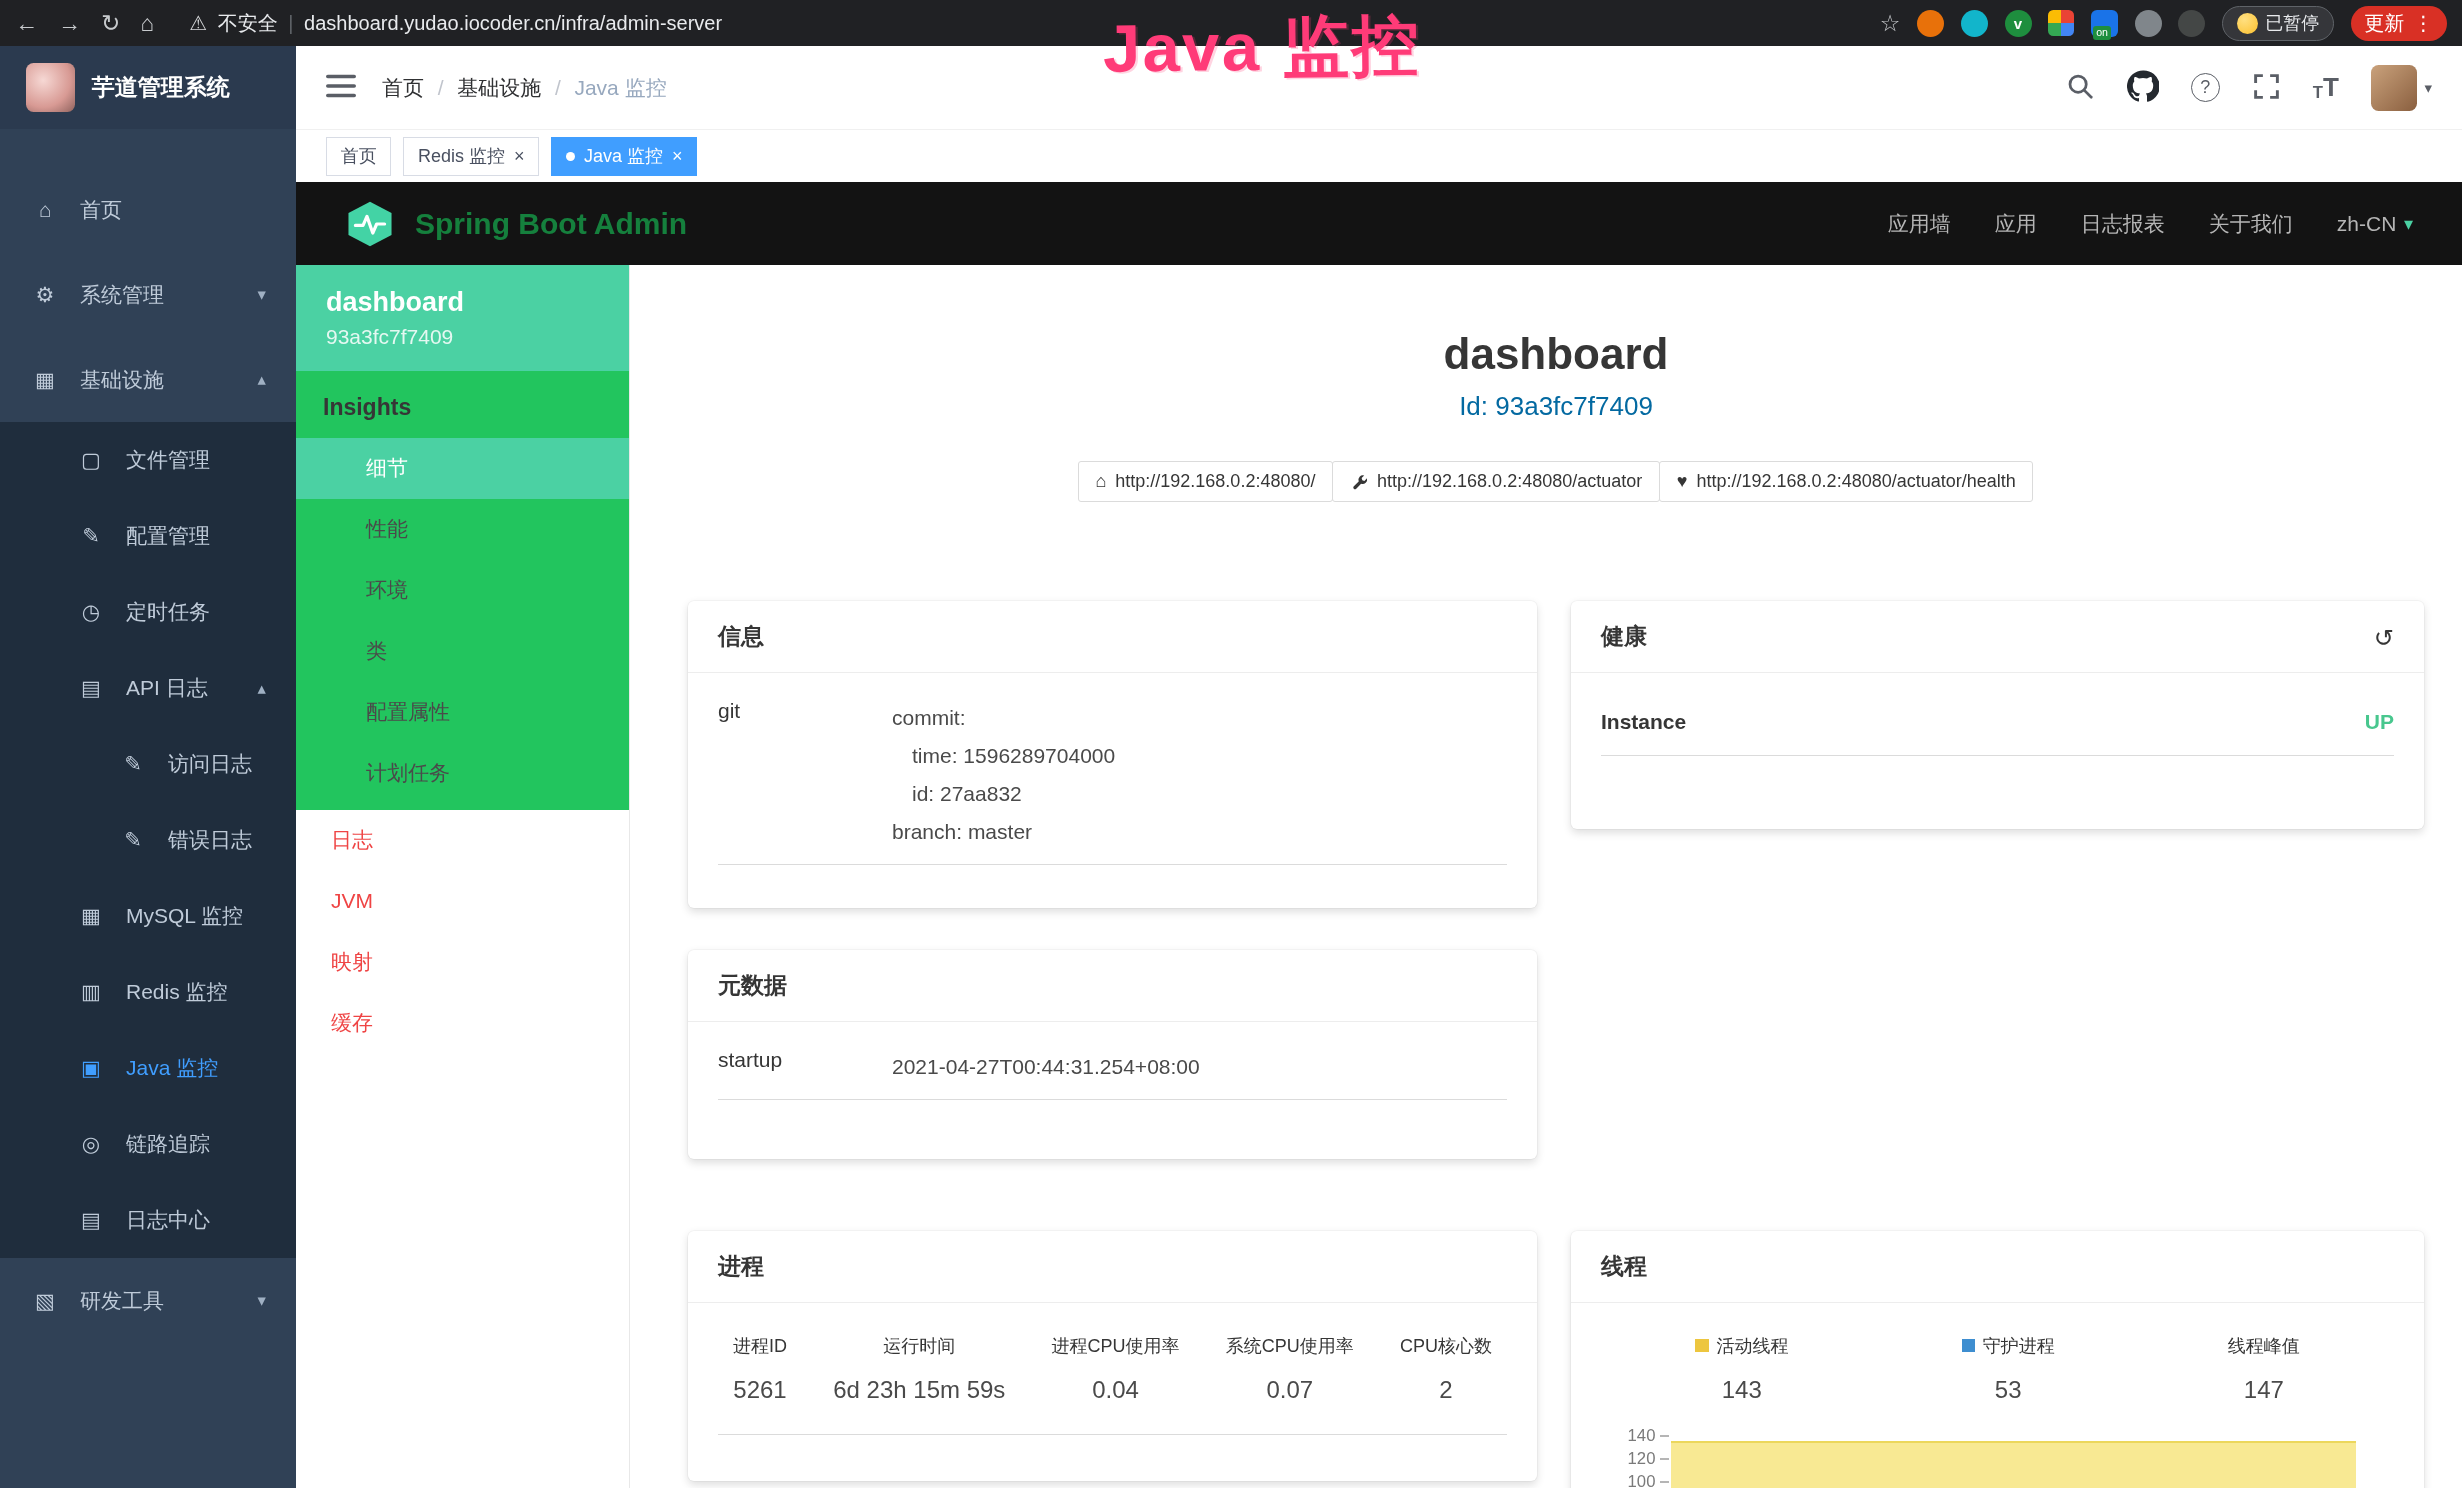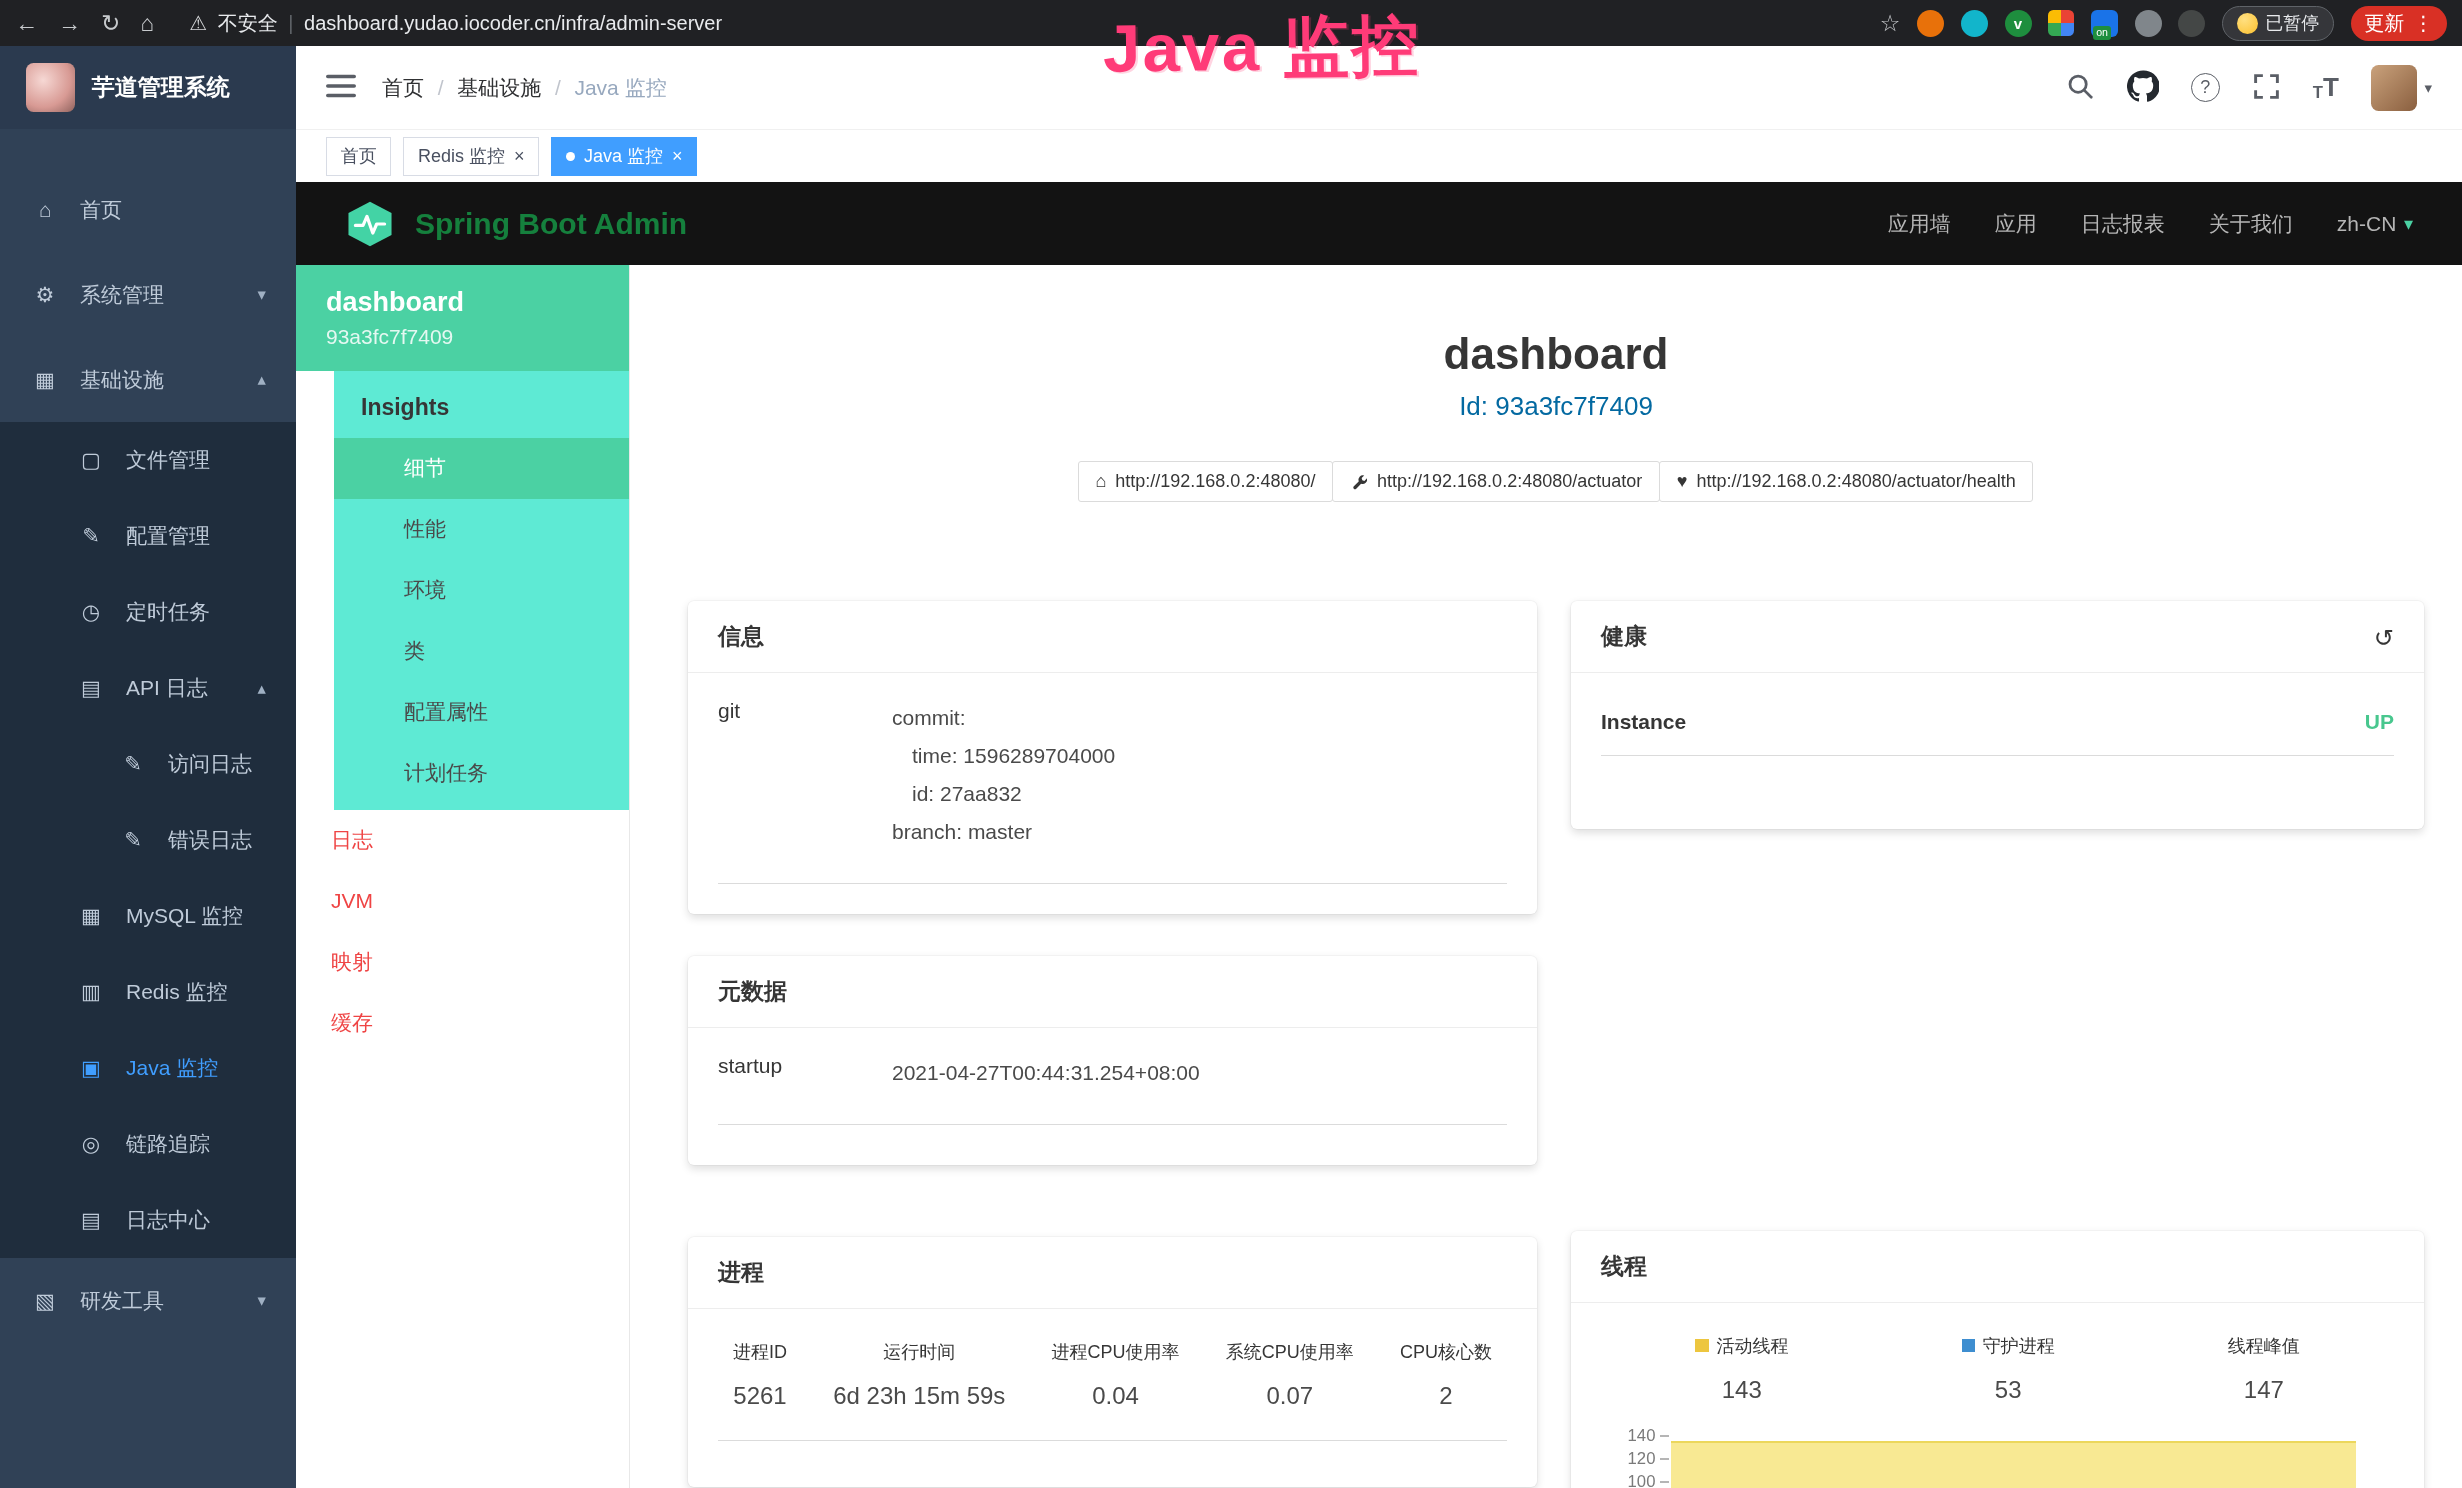--- a/index.html
+++ b/index.html
@@ -85,21 +85,21 @@
   .locale { display:flex; align-items:center; gap:7.6px; }
   .locale-caret { color:#4bd1a3; font-size:18px; }
 
   .sba-body { flex:1; display:flex; min-height:0;gap:20px; }
   .sba-side { width:334px; flex-shrink:0; background:#fff; border-right:0.8px solid #e8e8e8;
     display:flex; flex-direction:column; }
   .inst-head { background:#4bd1a3; color:#fff; height:106px; padding:0 30px; display:flex;
     flex-direction:column; justify-content:center; gap:7.6px; cursor:pointer; }
   .inst-name { font-size:27px; font-weight:bold; }
   .inst-id { font-size:21px; color:rgba(255,255,255,.85); }
-  .menu-group { background:#5eead4; padding-bottom:6px;margin-left:38px; }
+  .menu-group { background:#22c55e; padding-bottom:6px; }
   .mg-label { padding:23px 0 16.7px 27px; font-size:23px; font-weight:bold; color:#363636; }
   .sm-item { height:61px; display:flex; align-items:center; padding-left:70px; font-size:21px;
     color:#4a4a4a; cursor:pointer; }
   .sm-item.active { background:#4bd1a3; color:#fff; }
   .sm-root { height:61px; display:flex; align-items:center; padding-left:35px; font-size:21px;
     color:#ef4444; background:#fff; cursor:pointer; }
 
   .sba-content { flex:1; position:relative; overflow:hidden; background:#fff; }
   .detail-title { margin-top:64px; text-align:center; font-size:44px; font-weight:bold; color:#363636; }
   .detail-sub { text-align:center; font-size:26px; color:#0369a1; margin-top:12px; }
@@ -112,21 +112,21 @@
   .cards { display:flex; gap:34px; padding:0 38px; margin-top:99px; align-items:flex-start; }
   .col-l { width:857px; display:flex; flex-direction:column; }
   .col-r { width:861px; display:flex; flex-direction:column; }
   .card { background:#fff; border-radius:6px;
     box-shadow:0 3.8px 9px rgba(10,10,10,.13), 0 0 0 0.8px rgba(10,10,10,.04); }
   .card-head { display:flex; align-items:flex-end; justify-content:space-between; padding:20px 30px;
     border-bottom:0.8px solid #ededed; }
   .card-title { font-size:23px; font-weight:bold; color:#363636; }
   .hist { font-size:24px; color:#363636; cursor:pointer; }
   .card-body { padding:26px 30px 30px; }
-  .kv-row { display:flex; border-bottom:0.8px solid #dbdbdb; padding-bottom:32px; }
+  .kv-row { display:flex; border-bottom:0.8px solid #dbdbdb; padding-bottom:13px; }
   .kv-key { width:174px; flex-shrink:0; font-size:21px; color:#363636; }
   .kv-val { font-size:21px; color:#4a4a4a; line-height:38px; }
   .indent { padding-left:20px; }
   .m-info { min-height:307px; }
   .m-meta { margin-top:42px; min-height:209px; }
   .m-proc { margin-top:72px; min-height:250px; }
   .m-health { min-height:228px; }
   .m-threads { margin-top:402px; min-height:319px; }
   .health-row { display:flex; justify-content:space-between; align-items:center;
     border-bottom:0.8px solid #dbdbdb; padding:10.6px 0 21px; }

